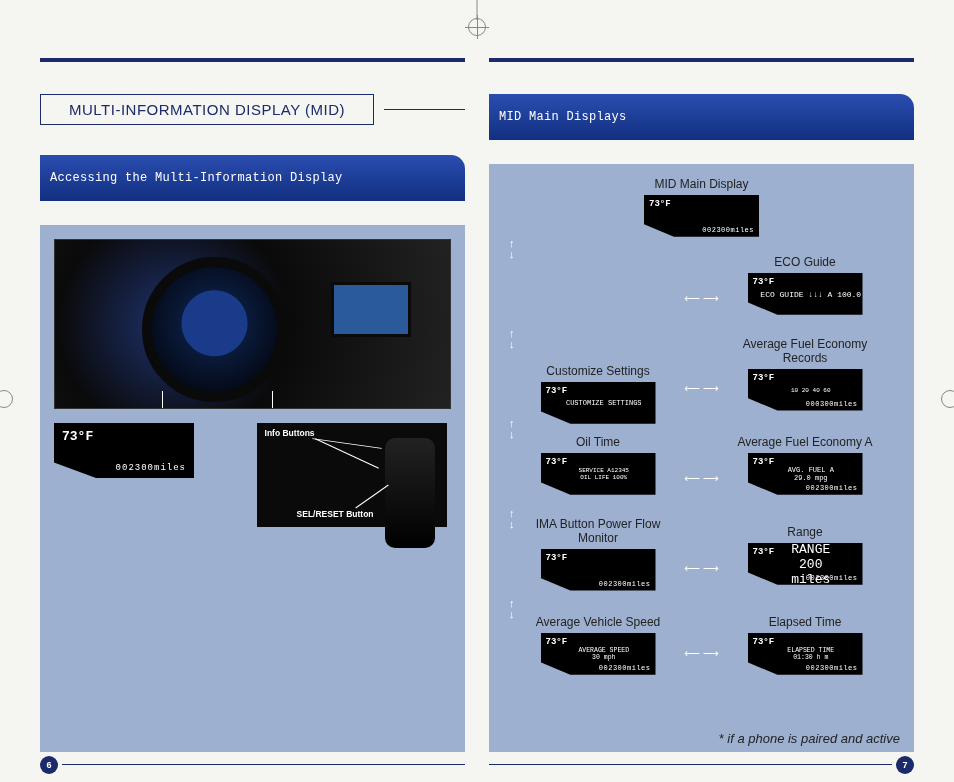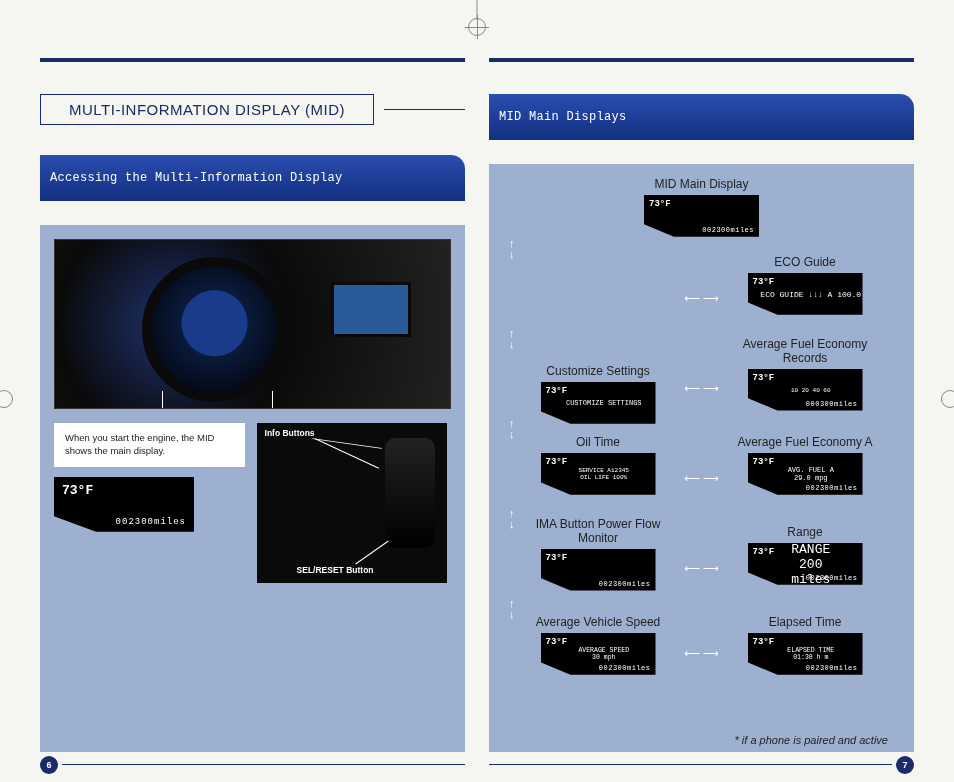--- a/index.html
+++ b/index.html
@@ -114,21 +114,21 @@
     position:relative;
     width:140px; height:55px;
     clip-path: polygon(0 0, 100% 0, 100% 100%, 30% 100%, 0 72%);
   }
   .mid-screen .temp { font-size:13px; font-weight:bold; }
   .mid-screen .odo {
     position:absolute; bottom:5px; right:8px; font-size:9px; letter-spacing:1px;
   }
 
   .ctrl-photo {
-    background:#0a0a0a; height:160px; position:relative; color:#fff;
+    background:#0a0a0a; height:104px; position:relative; color:#fff;
   }
   .ctrl-photo .lbl { position:absolute; font-size:8.5px; font-weight:bold; line-height:1.1;}
   .ctrl-photo .knob { position:absolute; right:12px; top:15px; width:50px; height:110px; background:linear-gradient(#222,#000); border-radius:10px;}
   .ctrl-photo .line { position:absolute; background:#fff; height:1px;}
 
   
   .mid-grid {
     position:relative; height:100%; 
   }
   .mid-item {
@@ -145,21 +145,21 @@
   .mini-screen .t { position:absolute; top:4px; left:5px; font-weight:bold; font-size:9px;}
   .mini-screen .o { position:absolute; bottom:3px; right:5px; font-size:7px; letter-spacing:.5px;}
   .mini-screen .c { position:absolute; top:50%; left:55%; transform:translate(-50%,-50%); font-size:8px; white-space:nowrap; text-align:center;}
 
   .arrow {
     position:absolute; color:#fff; font-size:11px; text-align:center;
     line-height:1;
   }
 
   .footnote {
-    position:absolute; bottom:6px; right:26px; font-size:11px; font-style:italic;
+    position:absolute; bottom:6px; right:14px; font-size:13px; font-style:italic;
   }
 
   .page-num {
     position:absolute; bottom:-22px; width:18px; height:18px;
     border-radius:50%; background:#1a2a6b; color:#fff;
     display:flex; align-items:center; justify-content:center;
     font-size:9px; font-weight:bold;
   }
   .page-num.left { left:0; }
   .page-num.right { right:0; }
@@ -191,21 +191,20 @@
 
       <div class="dash-photo">
         <div class="wheel"></div>
         <div class="screen"></div>
         <div class="callout-line" style="top:90%; left:27%; width:1px; height:38px; transform-origin:top;"></div>
         <div class="callout-line" style="top:90%; left:55%; width:1px; height:38px; transform-origin:top;"></div>
       </div>
 
       <div class="left-row">
         <div class="left-col1">
-          <div class="white-box">When you start the engine, the MID shows the main display.</div>
           <div class="mid-screen">
             <div class="temp">73°F</div>
             <div class="odo">002300miles</div>
           </div>
         </div>
         <div class="left-col2">
           <div class="ctrl-photo">
             <div class="knob"></div>
             <span class="lbl" style="top:6px; left:8px;">Info Buttons</span>
             <div class="line" style="top:20px; left:55px; width:70px; transform:rotate(8deg);"></div>

